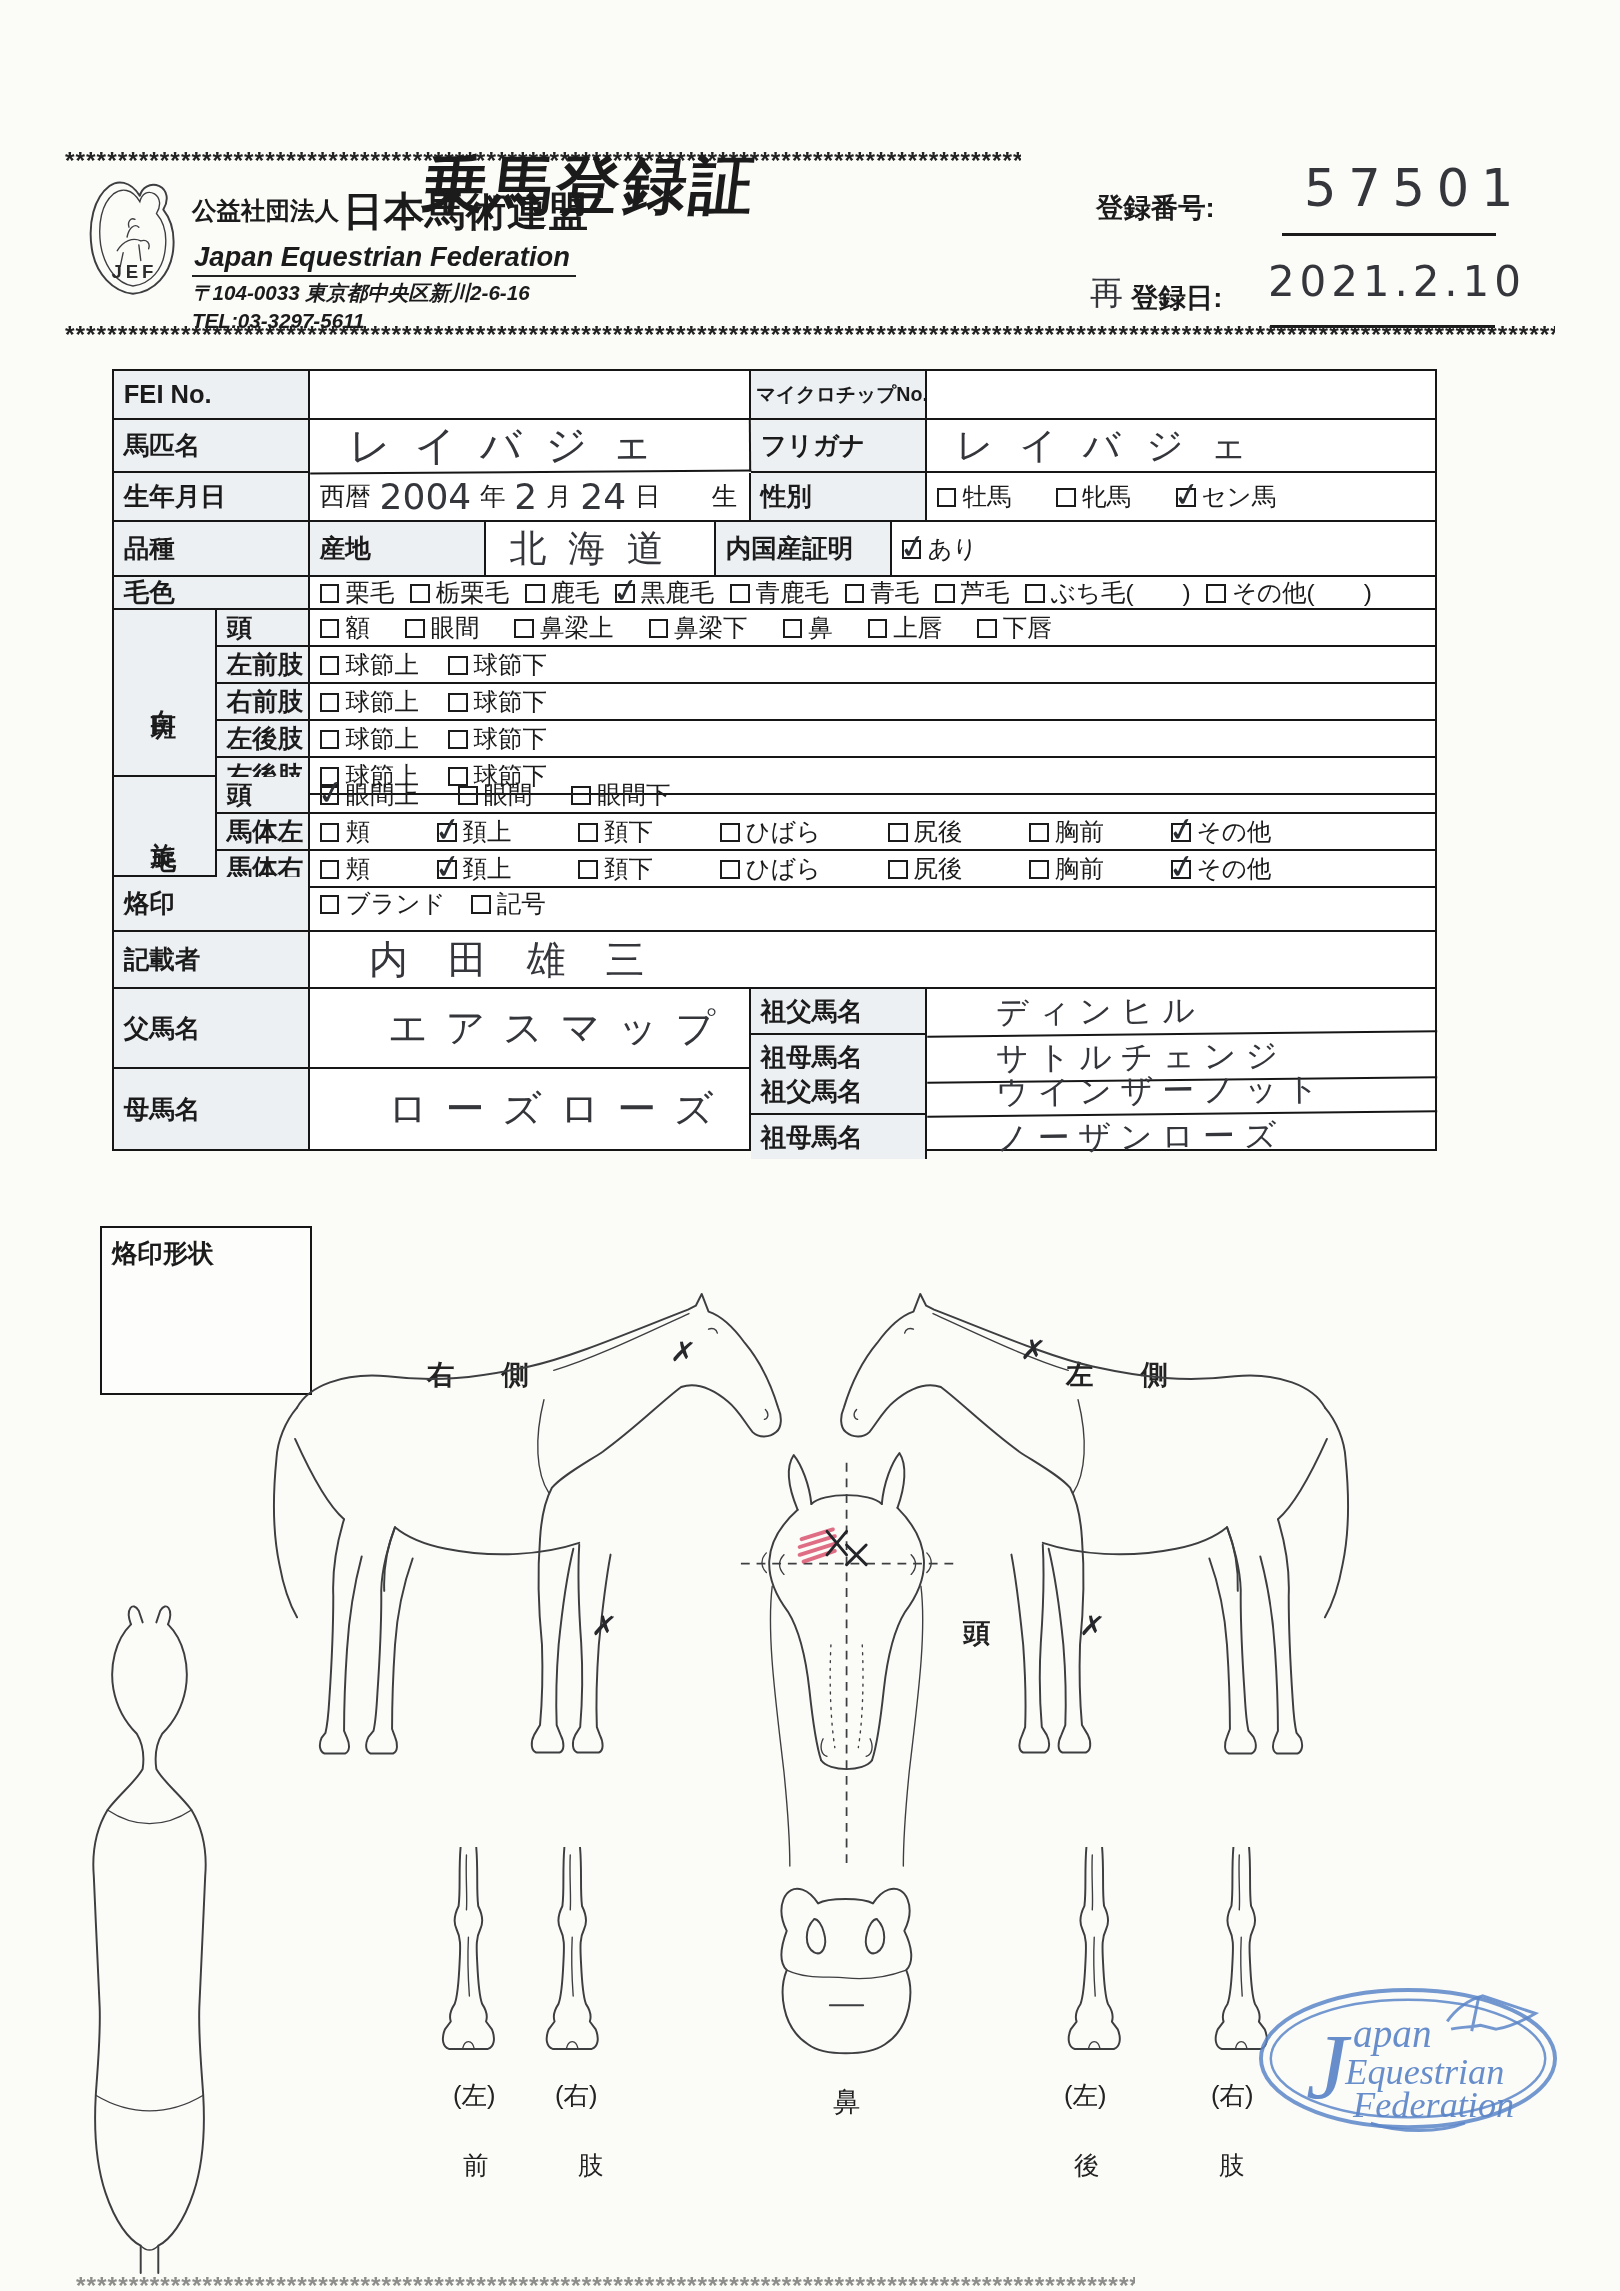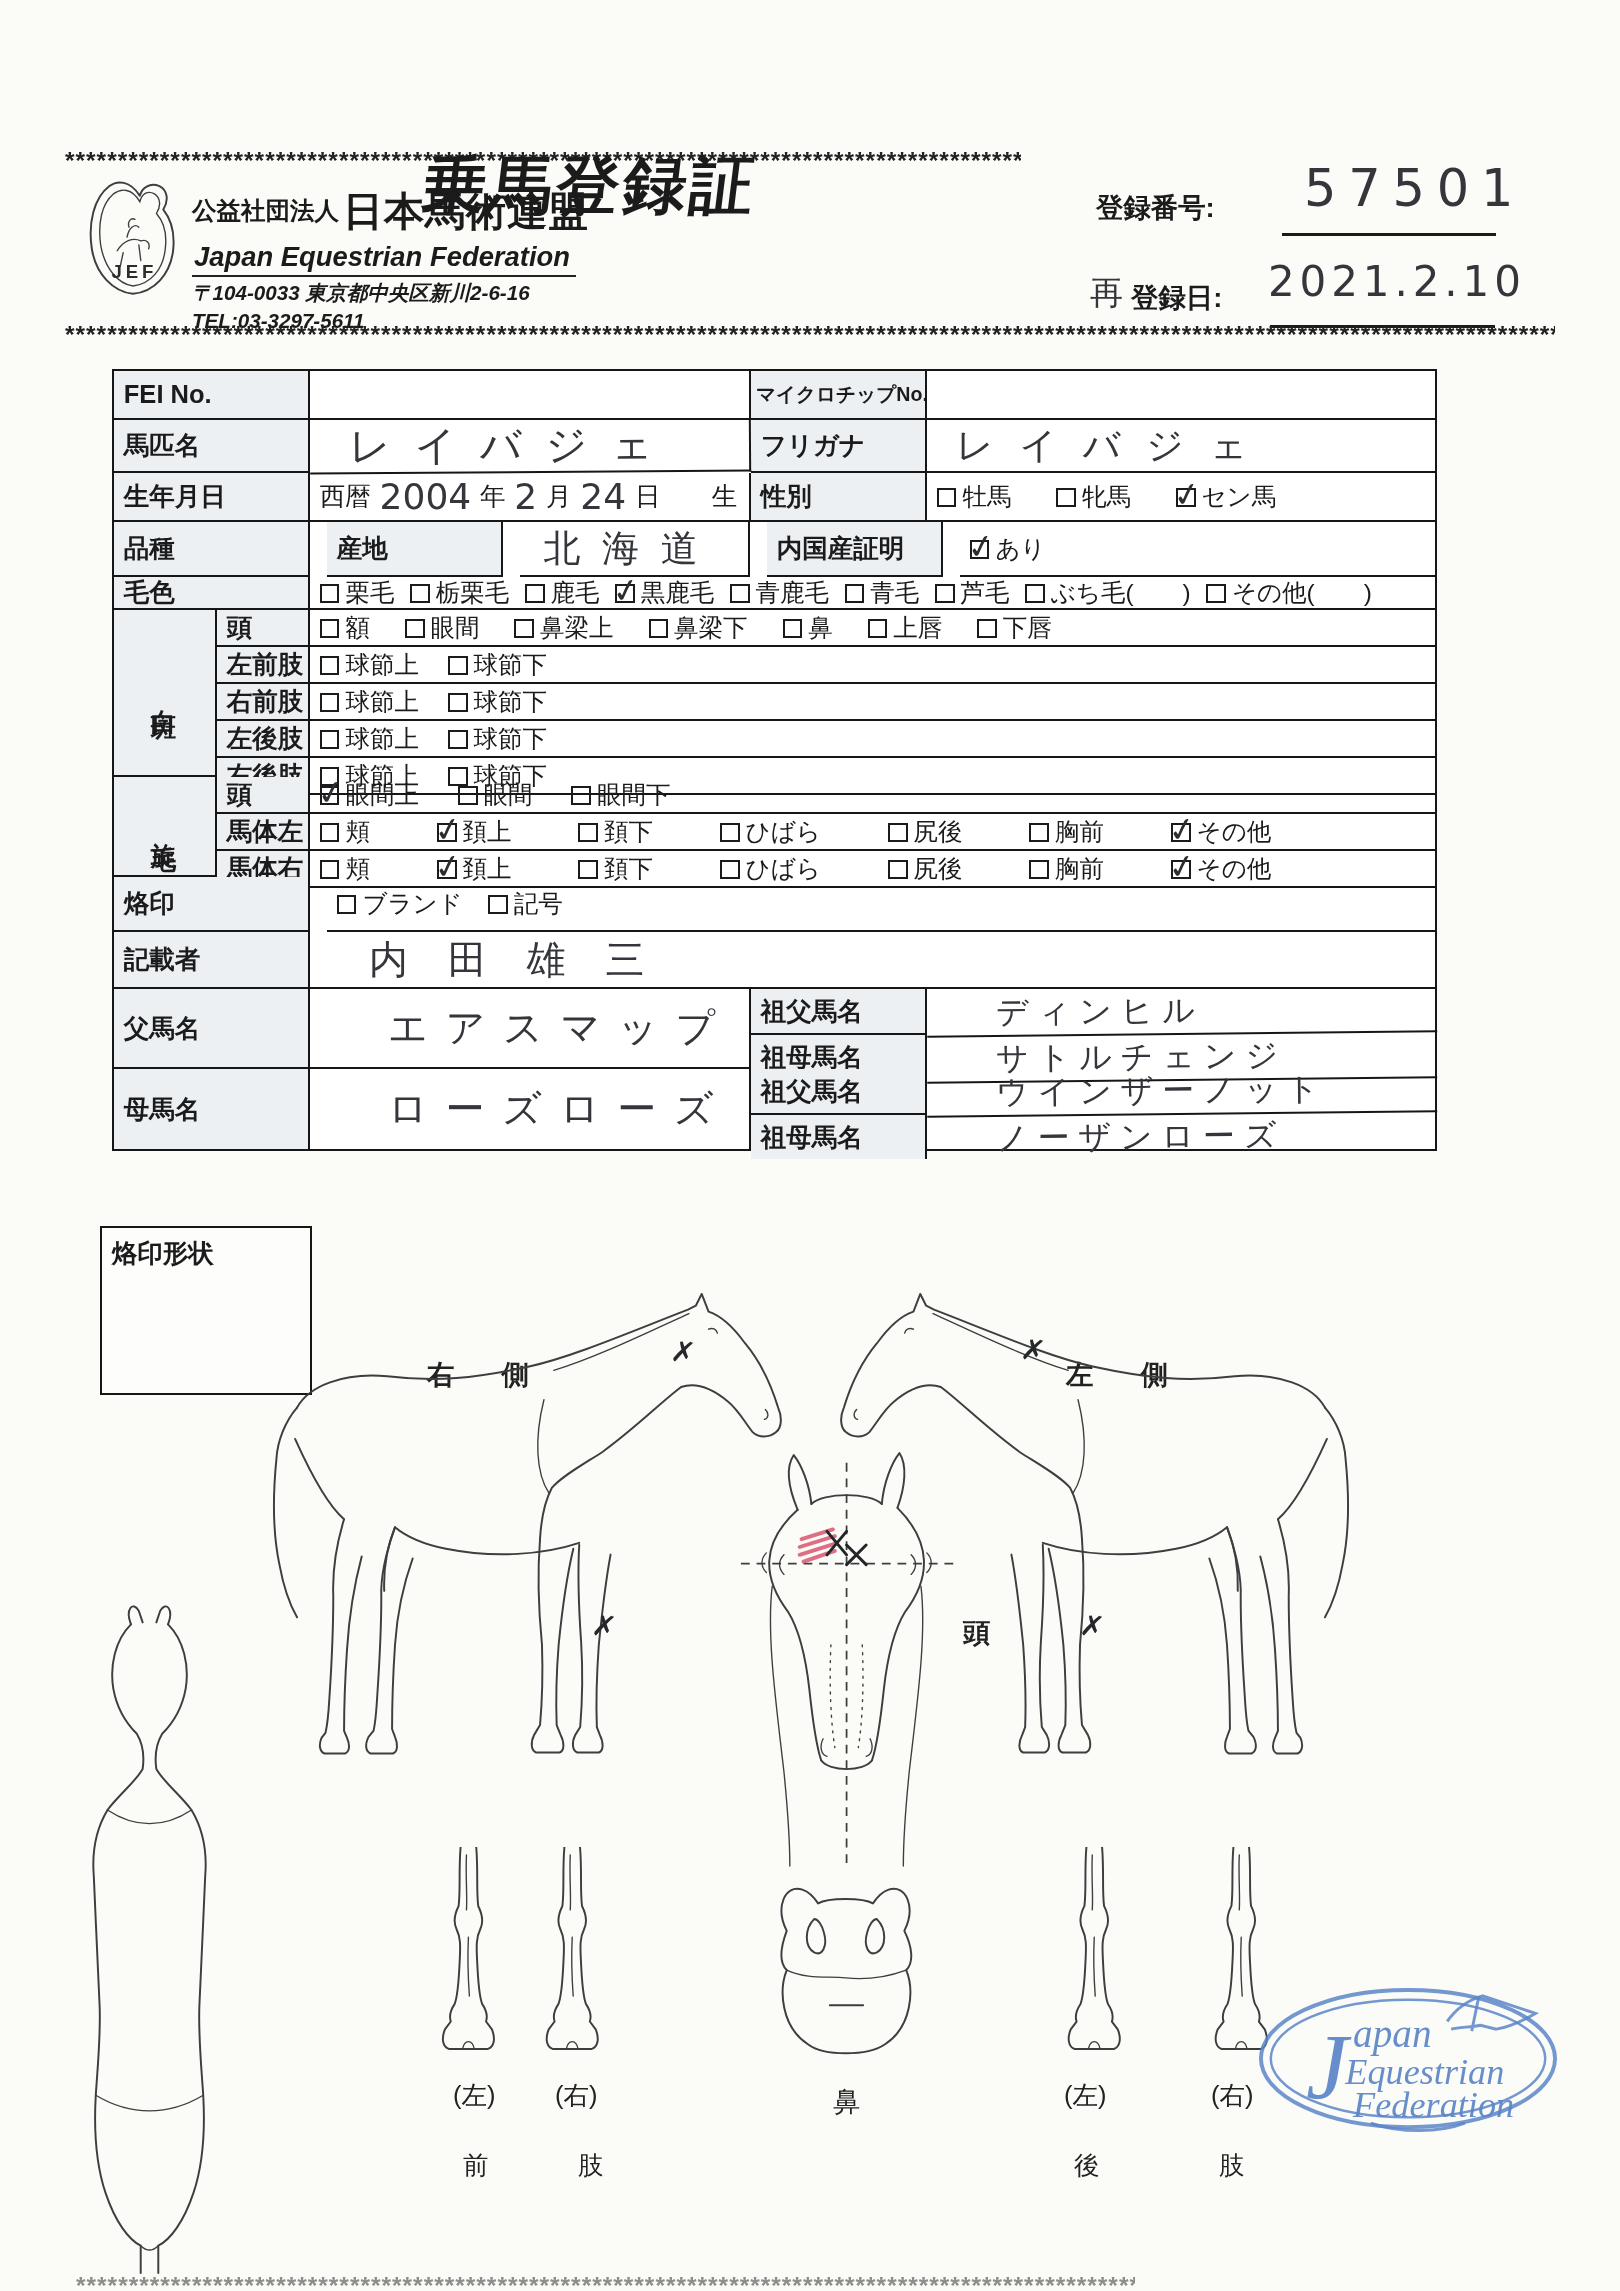--- a/index.html
+++ b/index.html
@@ -24,21 +24,21 @@
   .subcol{display:flex;flex-direction:column;flex:1;}
   .subrow{display:flex;flex:1;}
   .c{box-sizing:border-box;border-right:2px solid #161617;border-bottom:2px solid #161617;
      display:flex;align-items:center;padding:0 9.8px;font-size:25.5px;overflow:hidden;white-space:nowrap;}
   .lab{background:#edf0f3;font-weight:bold;}
   .last{border-right:none!important;}
   .nb{border-bottom:none!important;}
   .wL{width:196px;flex:none;} .wV{width:441px;flex:none;} .wM{width:176px;flex:none;}
   .wR{width:510px;flex:none;} .wG{width:103px;flex:none;} .wP{width:93px;flex:none;}
   .wO1{width:230px;flex:none;} .fill{flex:1;}
-  .h50{height:49px;} .h54{height:53px;} .h56{height:55px;gap:17px;} .h34{height:33px;} .h58{height:57px;}
+  .h50{height:49px;} .h54{height:53px;} .h56{height:55px;} .h34{height:33px;} .h58{height:57px;}
   .h170{height:167px;} .h102{height:100px;} .h82{height:80px;}
   .shrink{font-size:19.6px;padding:0 4.9px;}
   .vtext{writing-mode:vertical-rl;text-orientation:upright;letter-spacing:3.9px;margin:0 auto;}
   .cjust{justify-content:center;}
   
   .opt{display:inline-flex;align-items:center;margin-right:23.5px;flex:none;}
   .opts{font-size:24.5px;}
   .cb{width:15.7px;height:15.7px;border:2.5px solid #1b1b1c;margin-right:5.9px;flex:none;position:relative;top:1px;box-sizing:content-box;}
   .cb.checked::after{content:"✓";position:absolute;left:-4.9px;top:-14.7px;font-size:33px;font-weight:bold;
      color:#2a2d31;transform:rotate(-10deg);font-family:"DejaVu Sans",sans-serif;}

